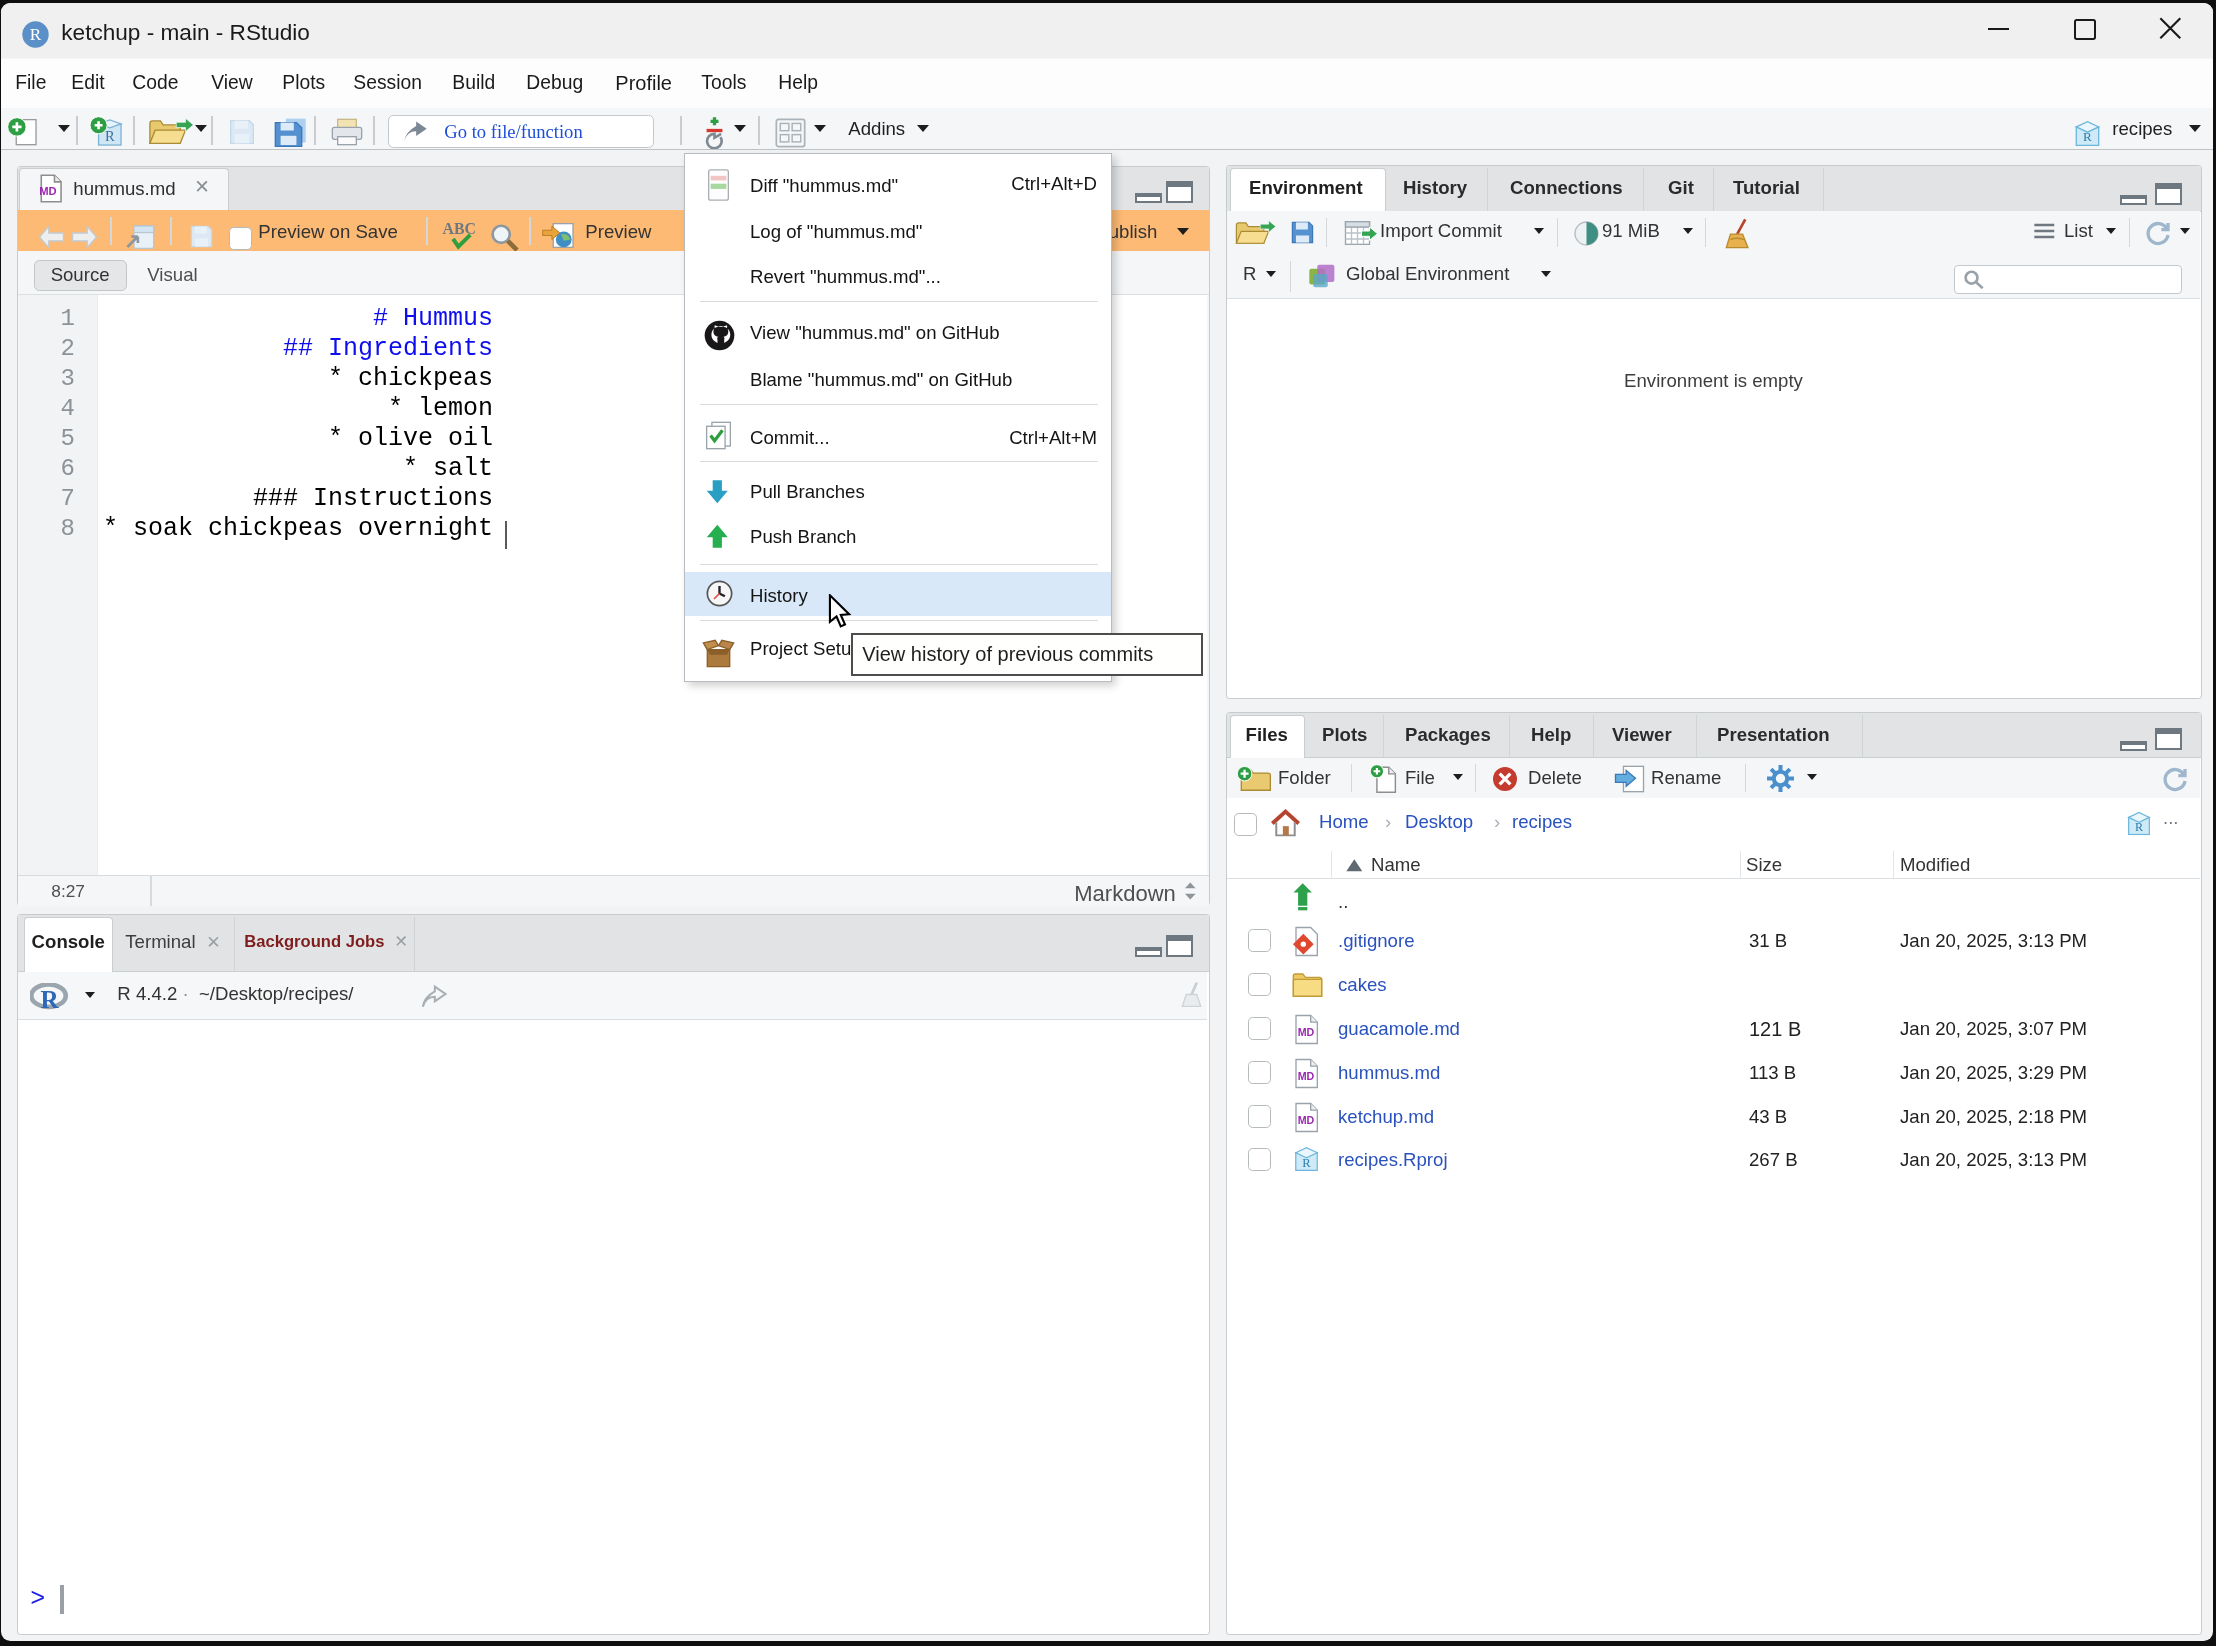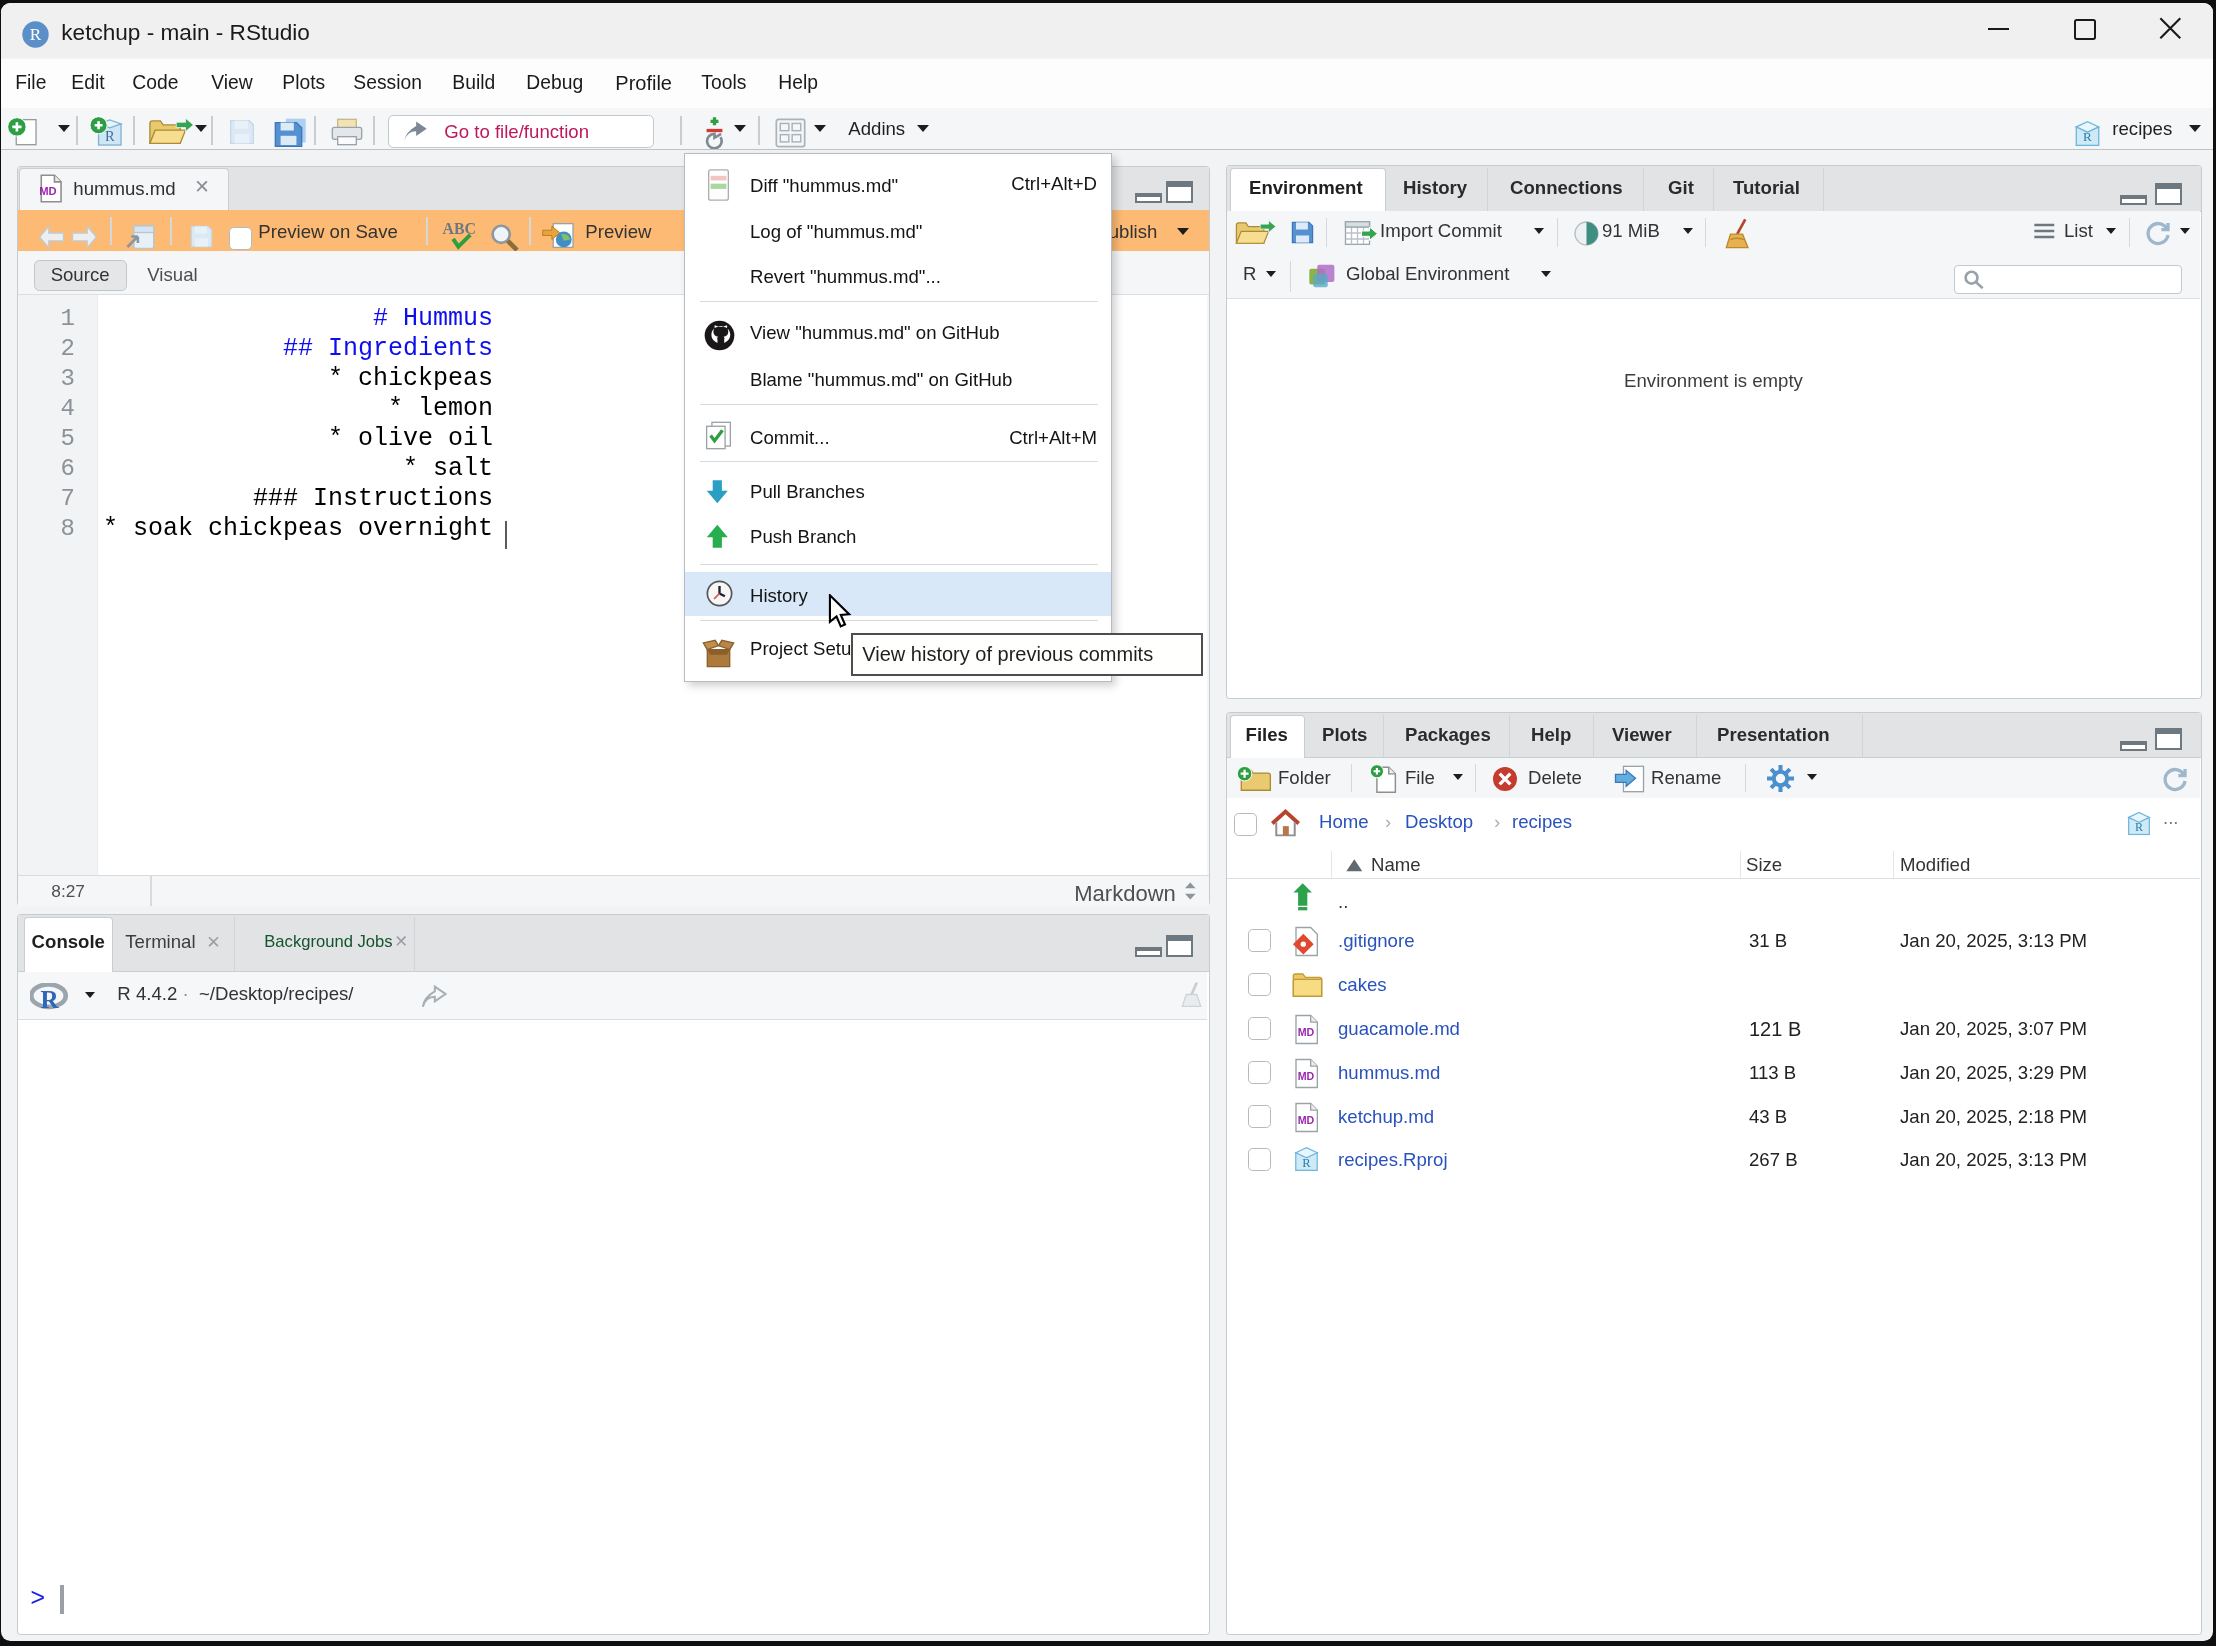--- a/index.html
+++ b/index.html
@@ -98,21 +98,21 @@
     <rect x="10" y="2" width="28" height="14" fill="#f3e3b2" stroke="#c8b98a" stroke-width="2"></rect>
     <rect x="2" y="14" width="44" height="18" rx="3" fill="#e3e6ea" stroke="#9aa2ab" stroke-width="2"></rect>
     <rect x="10" y="28" width="28" height="12" fill="#fbfbfb" stroke="#9aa2ab" stroke-width="2"></rect>
   </svg>
   <div class="sep" style="left:372px;top:8px;height:29px;"></div>
 
   <div class="abs" style="left:387px;top:6.7px;width:264px;height:31px;background:#fff;border:1.3px solid #c3c8cc;border-radius:5.3px;">
     <svg class="abs" style="left:14px;top:4.7px;" width="25" height="22.6" viewBox="0 0 38 34">
       <path d="M20 2 L36 13 L20 24 V17 Q6 17 2 32 Q4 18 20 9 Z" fill="#7c8896"></path>
     </svg>
-    <div class="abs" style="left:55px;top:5.3px;font-size:18.6px;color:#be185d;white-space:nowrap;">Go to file/function</div>
+    <div class="abs" style="left:55px;top:5.3px;font-size:18.6px;color:#1d4ed8;white-space:nowrap;font-family:Liberation Serif, serif;">Go to file/function</div>
   </div>
   <div class="sep" style="left:679px;top:8px;height:29px;"></div>
 
   <svg class="abs" style="left:700px;top:8px;" width="27" height="33" viewBox="0 0 40 50">
     <path d="M20 2 V14 M14 8 H26" stroke="#2e9e44" stroke-width="5"></path>
     <path d="M8 22 H32" stroke="#d8372f" stroke-width="5"></path>
     <path d="M29 32 A11 11 0 1 1 20 27 L20 33 L30 27" fill="none" stroke="#7e8994" stroke-width="4"></path>
   </svg>
   <div class="caret" style="left:733px;top:16.6px;"></div>
   <div class="sep" style="left:757px;top:8px;height:29px;"></div>
@@ -232,21 +232,21 @@
 </div>
 
 <div class="pane" id="console" style="left:17.3px;top:914px;width:1191px;height:719px;">
   <div class="tabbar" style="height:56px;border-bottom:0.7px solid #c9ced1;">
     <div class="abs" style="left:6px;top:2px;width:87px;height:54px;background:#fff;border:0.7px solid #c9ced1;border-bottom:none;border-radius:4px 4px 0 0;"></div>
     <div class="abs" style="left:13.3px;top:16px;font-size:18.6px;font-weight:bold;color:#1f1f1f;">Console</div>
     <div class="abs" style="left:100px;top:2px;width:116px;height:54px;border-right:1.3px solid #d0d4d7;"></div>
     <div class="abs" style="left:107px;top:16px;font-size:18.6px;color:#3d3d3d;">Terminal</div>
     <div class="abs" style="left:188px;top:16.6px;font-size:17.3px;color:#9aa0a5;">✕</div>
     <div class="abs" style="left:216px;top:2px;width:180px;height:54px;border-right:1.3px solid #d0d4d7;"></div>
-    <div class="abs" style="left:226px;top:17.3px;font-size:16.6px;font-weight:normal;color:#14532d;margin-left:20px;">Background Jobs</div>
+    <div class="abs" style="left:226px;top:17.3px;font-size:16.6px;font-weight:bold;color:#7f1d1d;">Background Jobs</div>
     <div class="abs" style="left:376px;top:17.3px;font-size:16.6px;color:#9aa0a5;">✕</div>
     <div class="mm1" style="left:1117px;top:32px;"></div>
     <div class="mm2" style="left:1148px;top:20px;"></div>
   </div>
 
   <div class="abs" style="left:0;top:57px;width:1189px;height:47px;background:#f6f7f8;border-bottom:1.3px solid #dadde0;">
     <svg class="abs" style="left:12px;top:10.6px;" width="41" height="28" viewBox="0 0 62 42">
       <ellipse cx="28" cy="19" rx="26" ry="17" fill="none" stroke="#9aa5ad" stroke-width="7"></ellipse>
       <text x="16" y="38" font-size="38" font-weight="bold" fill="#2c67b8" font-family="Liberation Serif,serif">R</text>
     </svg>

